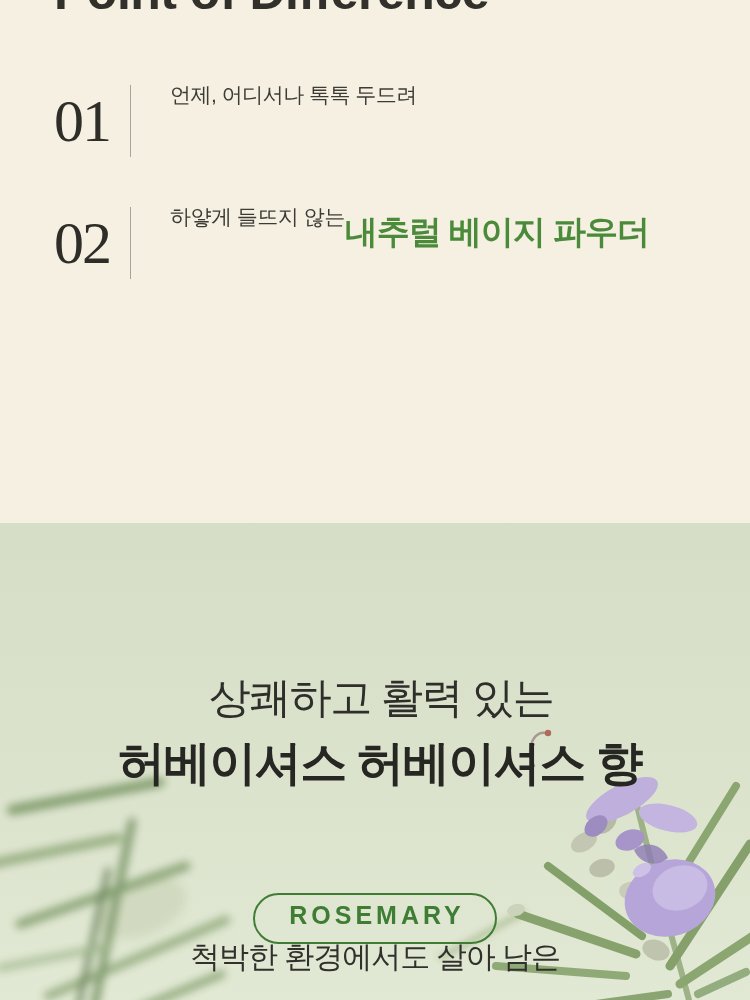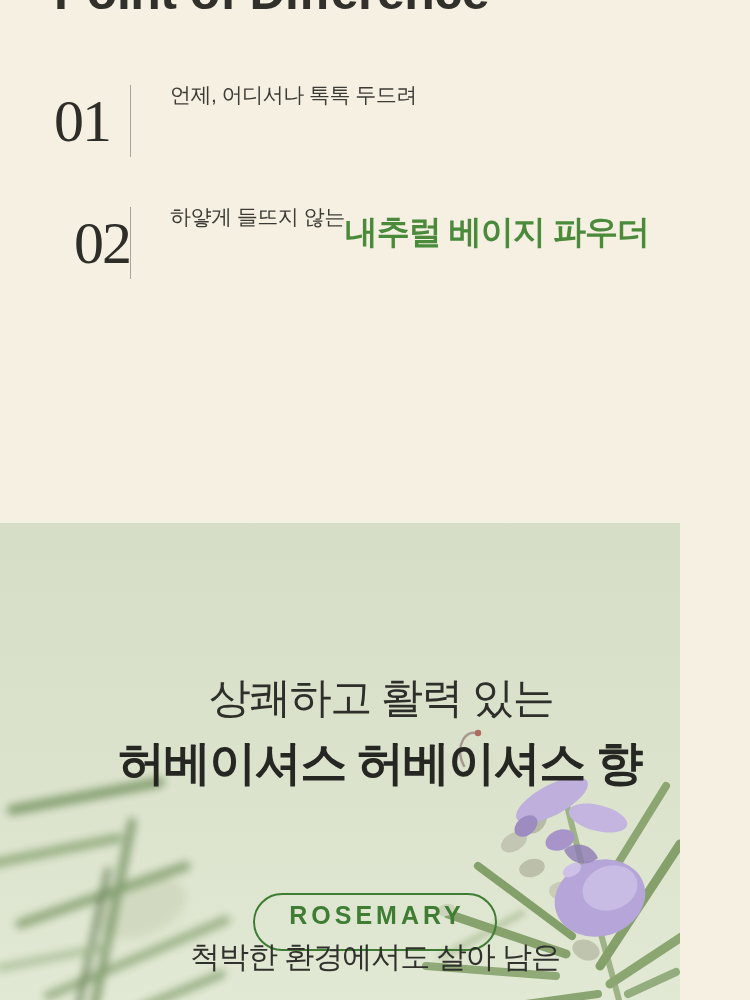--- a/index.html
+++ b/index.html
@@ -19,21 +19,21 @@
     margin:0;
     margin-top:-33px;
     padding-left:54px;
     font-size:50px;line-height:1;font-weight:700;
     letter-spacing:-0.5px;
     color:#31302b;
     white-space:nowrap;
   }
   .points{margin:66px 0 0 54px;}
   .point{display:flex;align-items:stretch;min-height:76px;}
-  .point + .point{margin-top:46px;text-align:right;}
+  .point + .point{margin-top:46px;}
   .point-num{
     width:76px;flex:0 0 76px;
     font-family:"Liberation Serif",serif;
     font-size:60px;line-height:76px;
     letter-spacing:-2px;
     color:#2e2d28;
   }
   .point-divider{
     width:1px;flex:0 0 1px;
     background:#a5a49c;
@@ -50,21 +50,21 @@
   }
   .point-headline{
     margin-top:9px;
     font-size:33px;line-height:1.1;font-weight:700;
     color:#4a8a3a;
     letter-spacing:-1px;
   }
 
   
   .scent-section{
-    position:relative;width:680px;height:477px;
+    position:relative;width:750px;height:477px;
     background:linear-gradient(180deg,#d6dec8 0%,#dce3cd 55%,#e1e8d3 100%);
     overflow:hidden;
   }
   .plant{position:absolute;pointer-events:none;}
   .plant-left{left:-10px;bottom:-8px;filter:blur(4px);opacity:.95;}
   .plant-mid{left:438px;bottom:38px;filter:blur(3px);opacity:.8;}
   .plant-right{right:-6px;bottom:-4px;filter:blur(0.6px);}
   .scent-line1{
     position:absolute;top:150px;left:0;width:750px;
     text-align:center;
@@ -80,21 +80,21 @@
     padding-left:10px;box-sizing:border-box;
   }
   .badge-row{
     position:absolute;top:370px;left:0;width:750px;
     display:flex;justify-content:center;
   }
   .rosemary-badge{
     display:inline-block;
     border:2px solid #3e7d33;
     border-radius:999px;
-    padding:6px 30px 19px 34px;
+    padding:6px 30px 12px 34px;
     font-size:25px;font-weight:700;
     letter-spacing:4px;
     color:#3e7d33;
     background:transparent;
   }
   .scent-caption{
     position:absolute;top:416px;left:0;width:750px;
     text-align:center;
     font-size:30px;line-height:1.2;font-weight:400;
     color:#30302c;letter-spacing:-1px;

